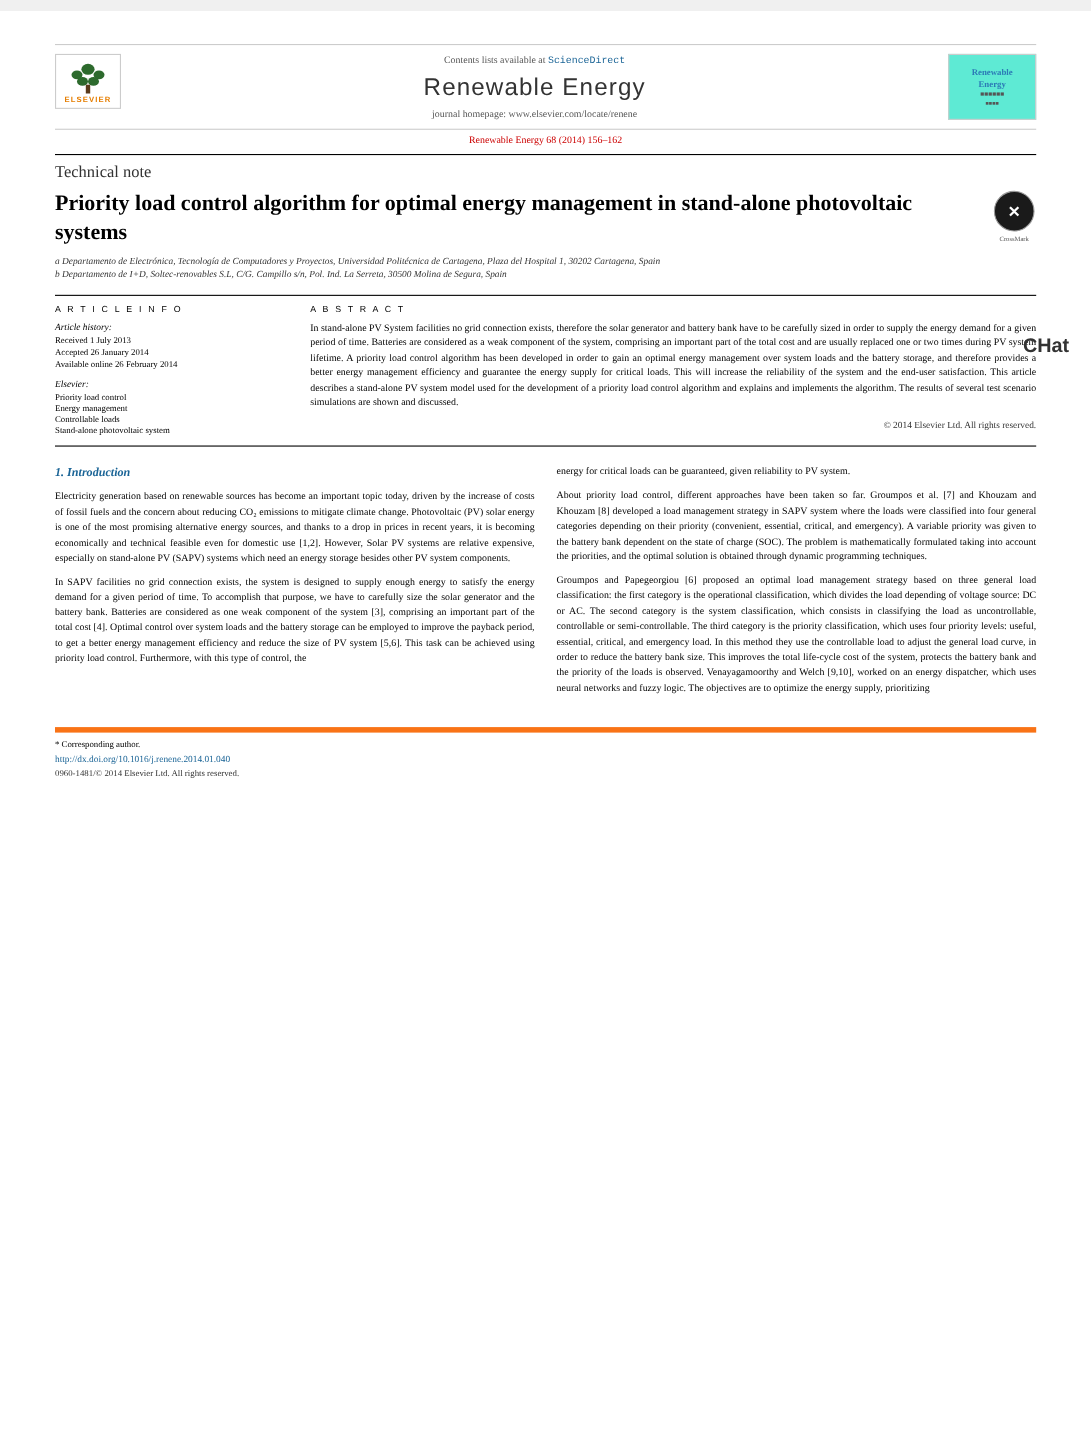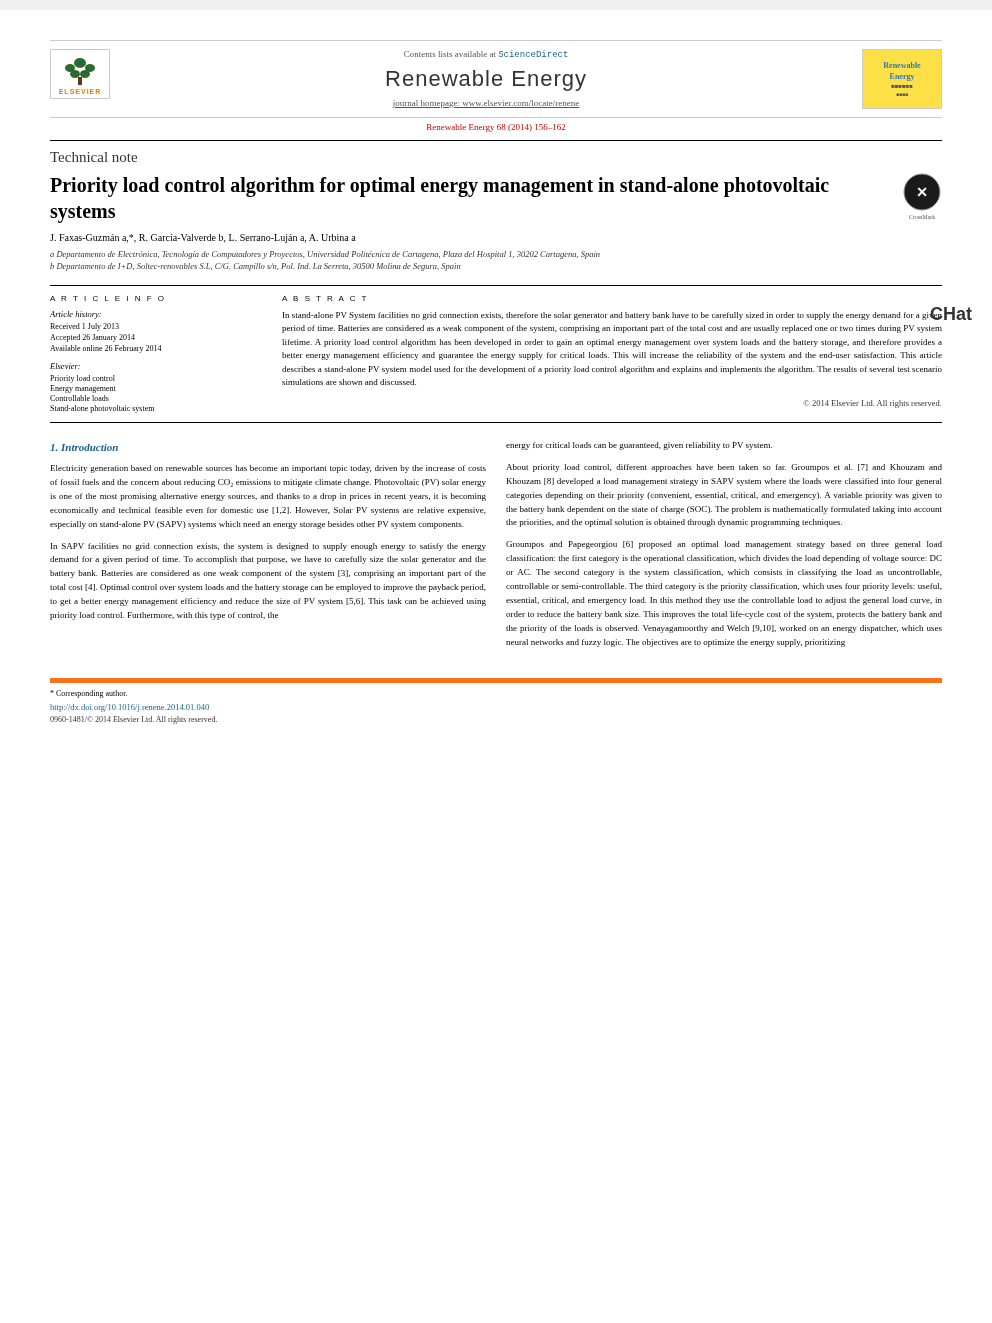--- a/index.html
+++ b/index.html
@@ -38,21 +38,20 @@
       font-size: 22px;
       font-family: Arial, sans-serif;
       font-weight: normal;
       color: #333;
       letter-spacing: 1px;
       margin: 6px 0;
     }
     .journal-homepage {
       font-size: 9px;
       color: #555;
-      text-decoration: underline;
     }
     .header-top-row {
       display: flex;
       align-items: flex-start;
       justify-content: space-between;
       border-top: 1px solid #ccc;
       border-bottom: 1px solid #ccc;
       padding: 8px 0;
       margin-bottom: 0;
     }
@@ -92,21 +91,21 @@
     .renewable-logo-box {
       width: 80px;
       height: 60px;
       border: 1px solid #ccc;
       display: flex;
       flex-direction: column;
       align-items: center;
       justify-content: center;
       font-size: 6px;
       color: #333;
-      background: #fde047;
+      background: #5eead4;
       padding: 4px;
     }
     .renewable-logo-box .re-title {
       font-size: 8px;
       font-weight: bold;
       color: #2c7bb6;
       margin-bottom: 2px;
     }
     .renewable-logo-box .re-subtitle {
       font-size: 6px;
@@ -306,21 +305,20 @@
 
     <div style="position:absolute; top:0; right:0;">
       <svg width="40" height="40" viewBox="0 0 40 40" xmlns="http://www.w3.org/2000/svg">
         <circle cx="20" cy="20" r="18" fill="#1a1a1a" stroke="#999" stroke-width="1"></circle>
         <text x="20" y="25" text-anchor="middle" font-size="14" fill="#fff" font-family="Arial" font-weight="bold">✕</text>
       </svg>
       <div style="font-size:6px; text-align:center; color:#555;">CrossMark</div>
     </div>
   </div>
 
-  <div class="authors">J. Faxas-Guzmán a,*, R. García-Valverde b, L. Serrano-Luján a, A. Urbina a</div>
 
   <div class="affiliations">
     <div>a Departamento de Electrónica, Tecnología de Computadores y Proyectos, Universidad Politécnica de Cartagena, Plaza del Hospital 1, 30202 Cartagena, Spain</div>
     <div>b Departamento de I+D, Soltec-renovables S.L, C/G. Campillo s/n, Pol. Ind. La Serreta, 30500 Molina de Segura, Spain</div>
   </div>
 
   <hr class="divider">
 
   <div class="two-col">
     <div class="left-col">

